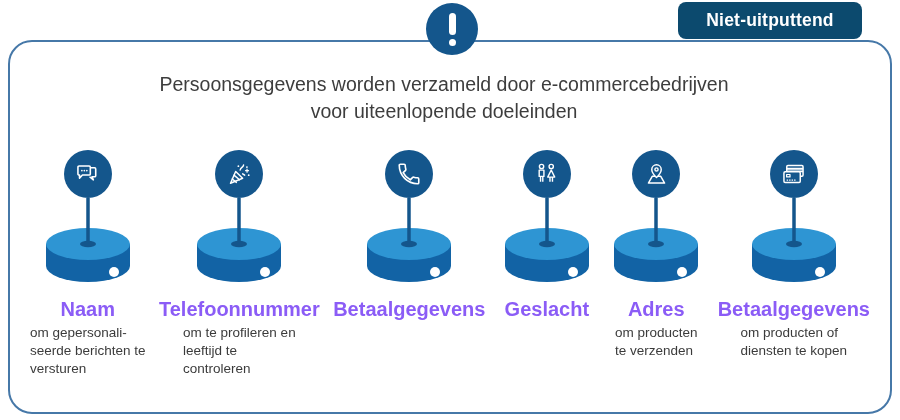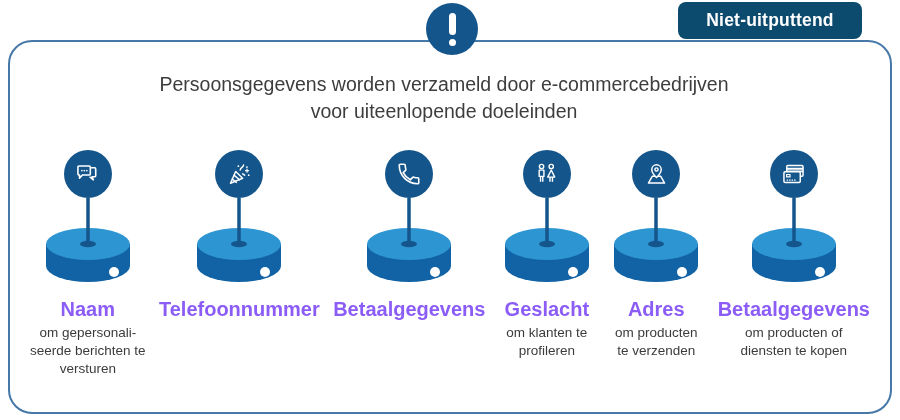--- a/index.html
+++ b/index.html
@@ -38,21 +38,21 @@
   .icon-circle{
     width:48px;height:48px;border-radius:50%;background:#14568c;
     display:flex;align-items:center;justify-content:center;flex:0 0 auto;
   }
   .cyl{display:block;margin-top:0;}
   .col-label{
     margin-top:12px;font-weight:bold;font-size:20px;color:#8b5cf6;white-space:nowrap;
   }
   .col-desc{
     margin-top:3px;font-size:13.5px;line-height:18px;color:#3b3b3b;
-    text-align:center;white-space:nowrap;
+    white-space:nowrap;
   }
 </style>
 </head>
 <body>
 
 <div class="panel"></div>
 
 <div class="alert-circle">
   <div class="excl-bar"></div>
   <div class="excl-dot"></div>
@@ -104,20 +104,21 @@
       </svg>
     </div>
     <svg class="cyl" width="92" height="88" viewBox="0 0 92 88">
       <path d="M4,46 V68 A42,16 0 0 0 88,68 V46 Z" fill="#1263a5"></path>
       <ellipse cx="46" cy="46" rx="42" ry="16" fill="#2e95d3"></ellipse>
       <line x1="46" y1="0" x2="46" y2="46" stroke="#14568c" stroke-width="3.5"></line>
       <ellipse cx="46" cy="46" rx="8" ry="3.2" fill="#14568c"></ellipse>
       <circle cx="72" cy="74" r="5" fill="#ffffff"></circle>
     </svg>
     <div class="col-label">Telefoonnummer</div>
+    <div class="col-desc">om te profileren en<br>leeftijd te<br>controleren</div>
   </div>
 
   <div class="col">
     <div class="icon-circle">
       <svg width="26" height="26" viewBox="0 0 24 24">
         <path fill="none" stroke="#fff" stroke-width="1.5" stroke-linejoin="round" d="M6.62,10.79c1.44,2.83 3.76,5.14 6.59,6.59l2.2,-2.2c0.27,-0.27 0.67,-0.36 1.02,-0.24c1.12,0.37 2.33,0.57 3.57,0.57c0.55,0 1,0.45 1,1V20c0,0.55 -0.45,1 -1,1c-9.39,0 -17,-7.61 -17,-17c0,-0.55 0.45,-1 1,-1h3.5c0.55,0 1,0.45 1,1c0,1.25 0.2,2.45 0.57,3.57c0.11,0.35 0.03,0.74 -0.25,1.02L6.62,10.79z"></path>
       </svg>
     </div>
     <svg class="cyl" width="92" height="88" viewBox="0 0 92 88">
       <path d="M4,46 V68 A42,16 0 0 0 88,68 V46 Z" fill="#1263a5"></path>
@@ -144,21 +145,20 @@
       </svg>
     </div>
     <svg class="cyl" width="92" height="88" viewBox="0 0 92 88">
       <path d="M4,46 V68 A42,16 0 0 0 88,68 V46 Z" fill="#1263a5"></path>
       <ellipse cx="46" cy="46" rx="42" ry="16" fill="#2e95d3"></ellipse>
       <line x1="46" y1="0" x2="46" y2="46" stroke="#14568c" stroke-width="3.5"></line>
       <ellipse cx="46" cy="46" rx="8" ry="3.2" fill="#14568c"></ellipse>
       <circle cx="72" cy="74" r="5" fill="#ffffff"></circle>
     </svg>
     <div class="col-label">Geslacht</div>
-    <div class="col-desc">om klanten te<br>profileren</div>
   </div>
 
   <div class="col">
     <div class="icon-circle">
       <svg width="27" height="27" viewBox="0 0 24 24">
         <g fill="none" stroke="#fff" stroke-width="1.3" stroke-linejoin="round">
           <path d="M8.2,13.6 H15.8 L19.2,19.6 H4.8 Z"></path>
           <path d="M12,3.4 c-2.3,0 -4.2,1.8 -4.2,4.1 c0,3 4.2,7.2 4.2,7.2 s4.2,-4.2 4.2,-7.2 c0,-2.3 -1.9,-4.1 -4.2,-4.1 z" fill="#14568c"></path>
           <circle cx="12" cy="7.5" r="1.4"></circle>
         </g>

